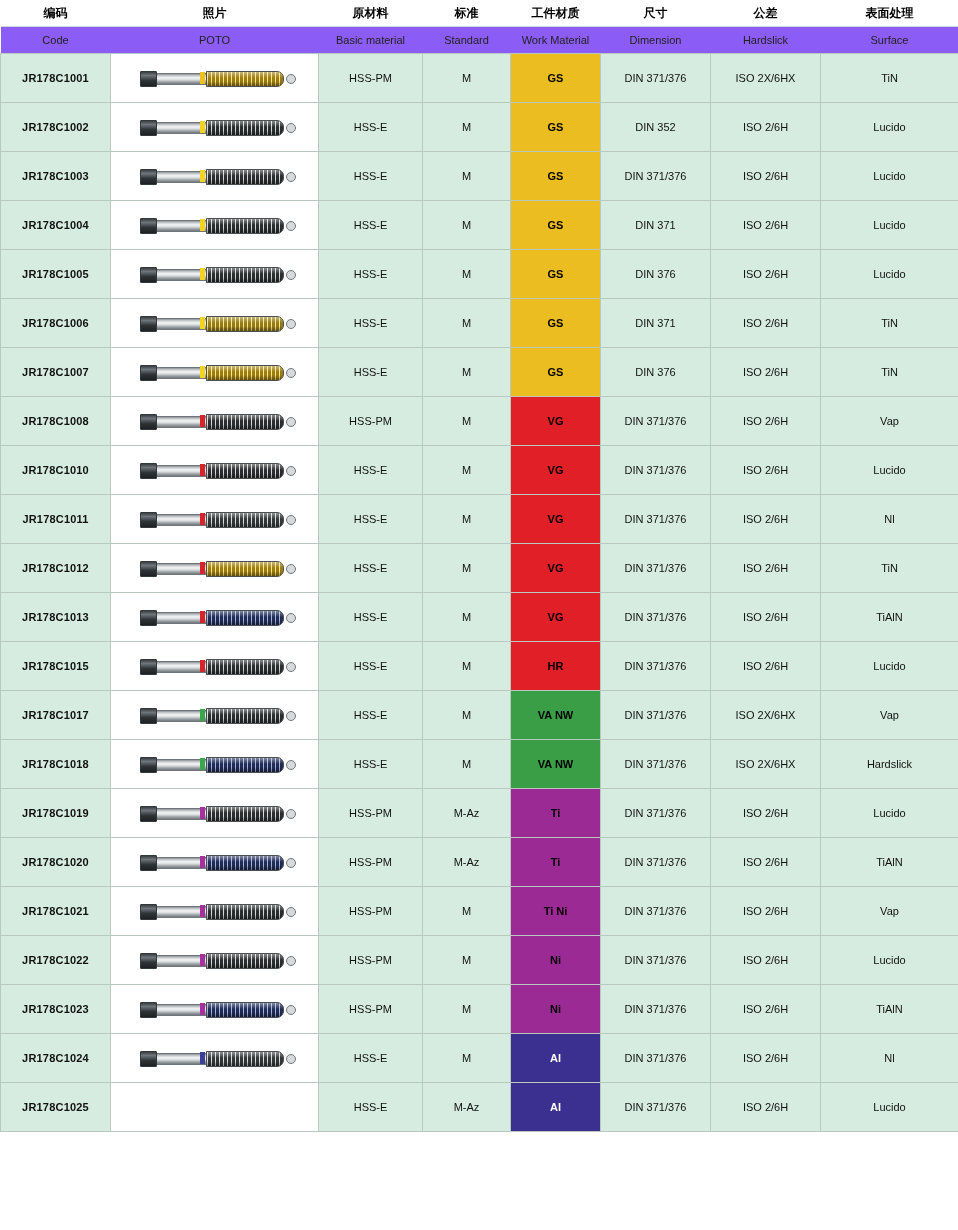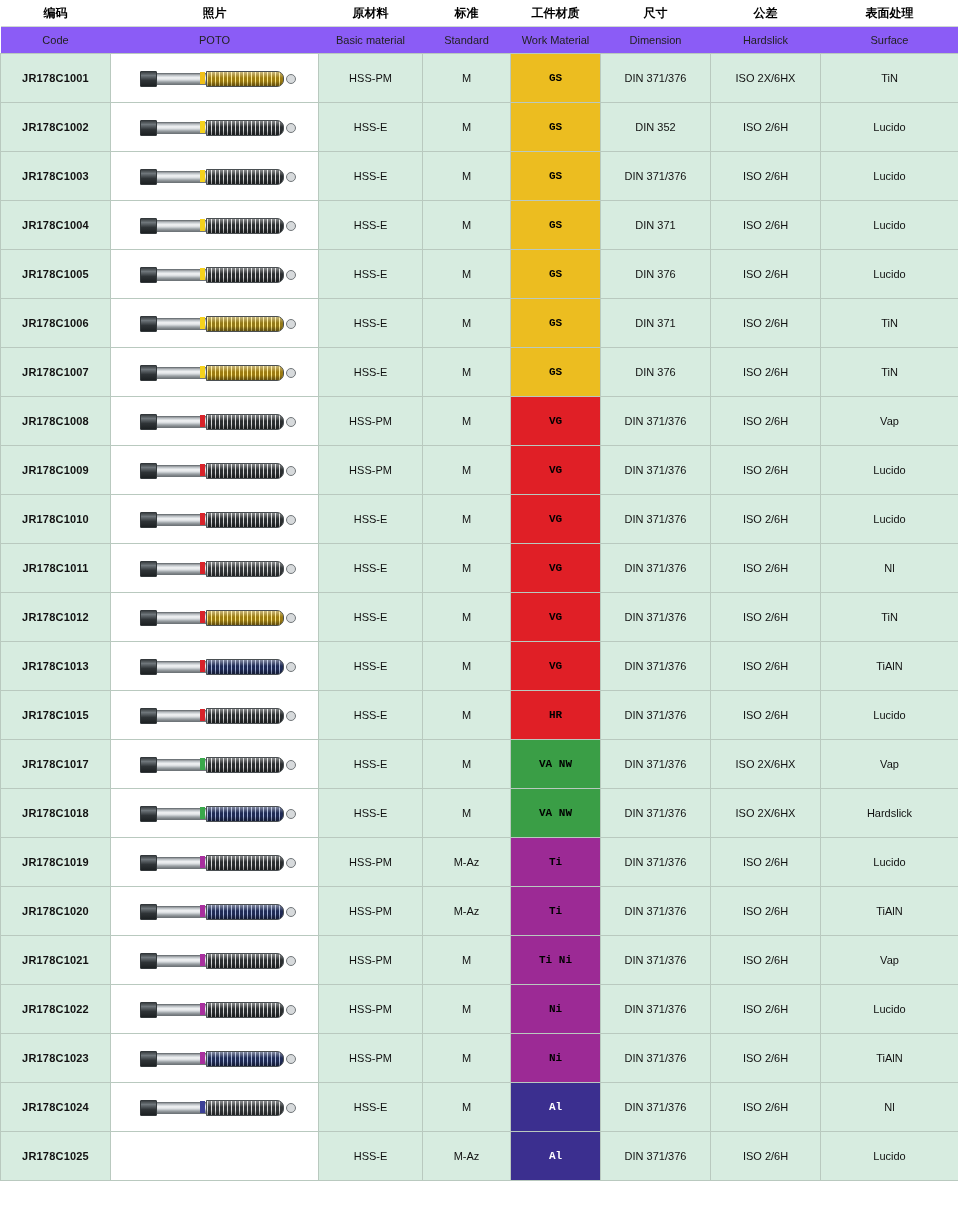--- a/index.html
+++ b/index.html
@@ -83,21 +83,20 @@
   td.tol-cell,
   td.surface-cell {
     background: #d7ece0;
   }
   td.work-cell {
     font-weight: bold;
     font-size: 12px;
     color: #000000;
     border-left: 1px solid #ffffff;
     border-right: 1px solid #ffffff;
-    font-family: Liberation Mono, monospace;
   }
   td.work-cell.white-text {
     color: #ffffff;
   }
 
   
   .tap-wrap {
     width: 100%;
     height: 44px;
     position: relative;
@@ -405,44 +404,20 @@
           </div>
         </td>
         <td class="basic-cell">HSS-PM</td>
         <td class="standard-cell">M</td>
         <td class="work-cell" style="background: rgb(224, 31, 38); color: rgb(0, 0, 0);">VG</td>
         <td class="dim-cell">DIN 371/376</td>
         <td class="tol-cell">ISO 2/6H</td>
         <td class="surface-cell">Vap</td>
       </tr>
       <tr>
-        <td class="code-cell">JR178C1009</td>
-        <td class="photo-cell">
-          <div class="tap-wrap">
-            <div class="tap">
-              <div class="shank"></div>
-              <div class="shank-square"></div>
-              <div class="ring" style="background:#d8232a"></div>
-              <div class="flute" style="background:#3c4144">
-                <div class="threads" style="background:repeating-linear-gradient(to right, rgba(255,255,255,0.80) 0px, rgba(255,255,255,0.80) 1px, rgba(0,0,0,0.30) 1px, rgba(0,0,0,0.30) 4px)"></div>
-                <div class="gloss"></div>
-                <div class="shade"></div>
-              </div>
-              <div class="tip"></div>
-            </div>
-          </div>
-        </td>
-        <td class="basic-cell">HSS-PM</td>
-        <td class="standard-cell">M</td>
-        <td class="work-cell" style="background: rgb(224, 31, 38); color: rgb(0, 0, 0);">VG</td>
-        <td class="dim-cell">DIN 371/376</td>
-        <td class="tol-cell">ISO 2/6H</td>
-        <td class="surface-cell">Lucido</td>
-      </tr>
-      <tr>
         <td class="code-cell">JR178C1010</td>
         <td class="photo-cell">
           <div class="tap-wrap">
             <div class="tap">
               <div class="shank"></div>
               <div class="shank-square"></div>
               <div class="ring" style="background:#d8232a"></div>
               <div class="flute" style="background:#3c4144">
                 <div class="threads" style="background:repeating-linear-gradient(to right, rgba(255,255,255,0.80) 0px, rgba(255,255,255,0.80) 1px, rgba(0,0,0,0.30) 1px, rgba(0,0,0,0.30) 4px)"></div>
                 <div class="gloss"></div>

